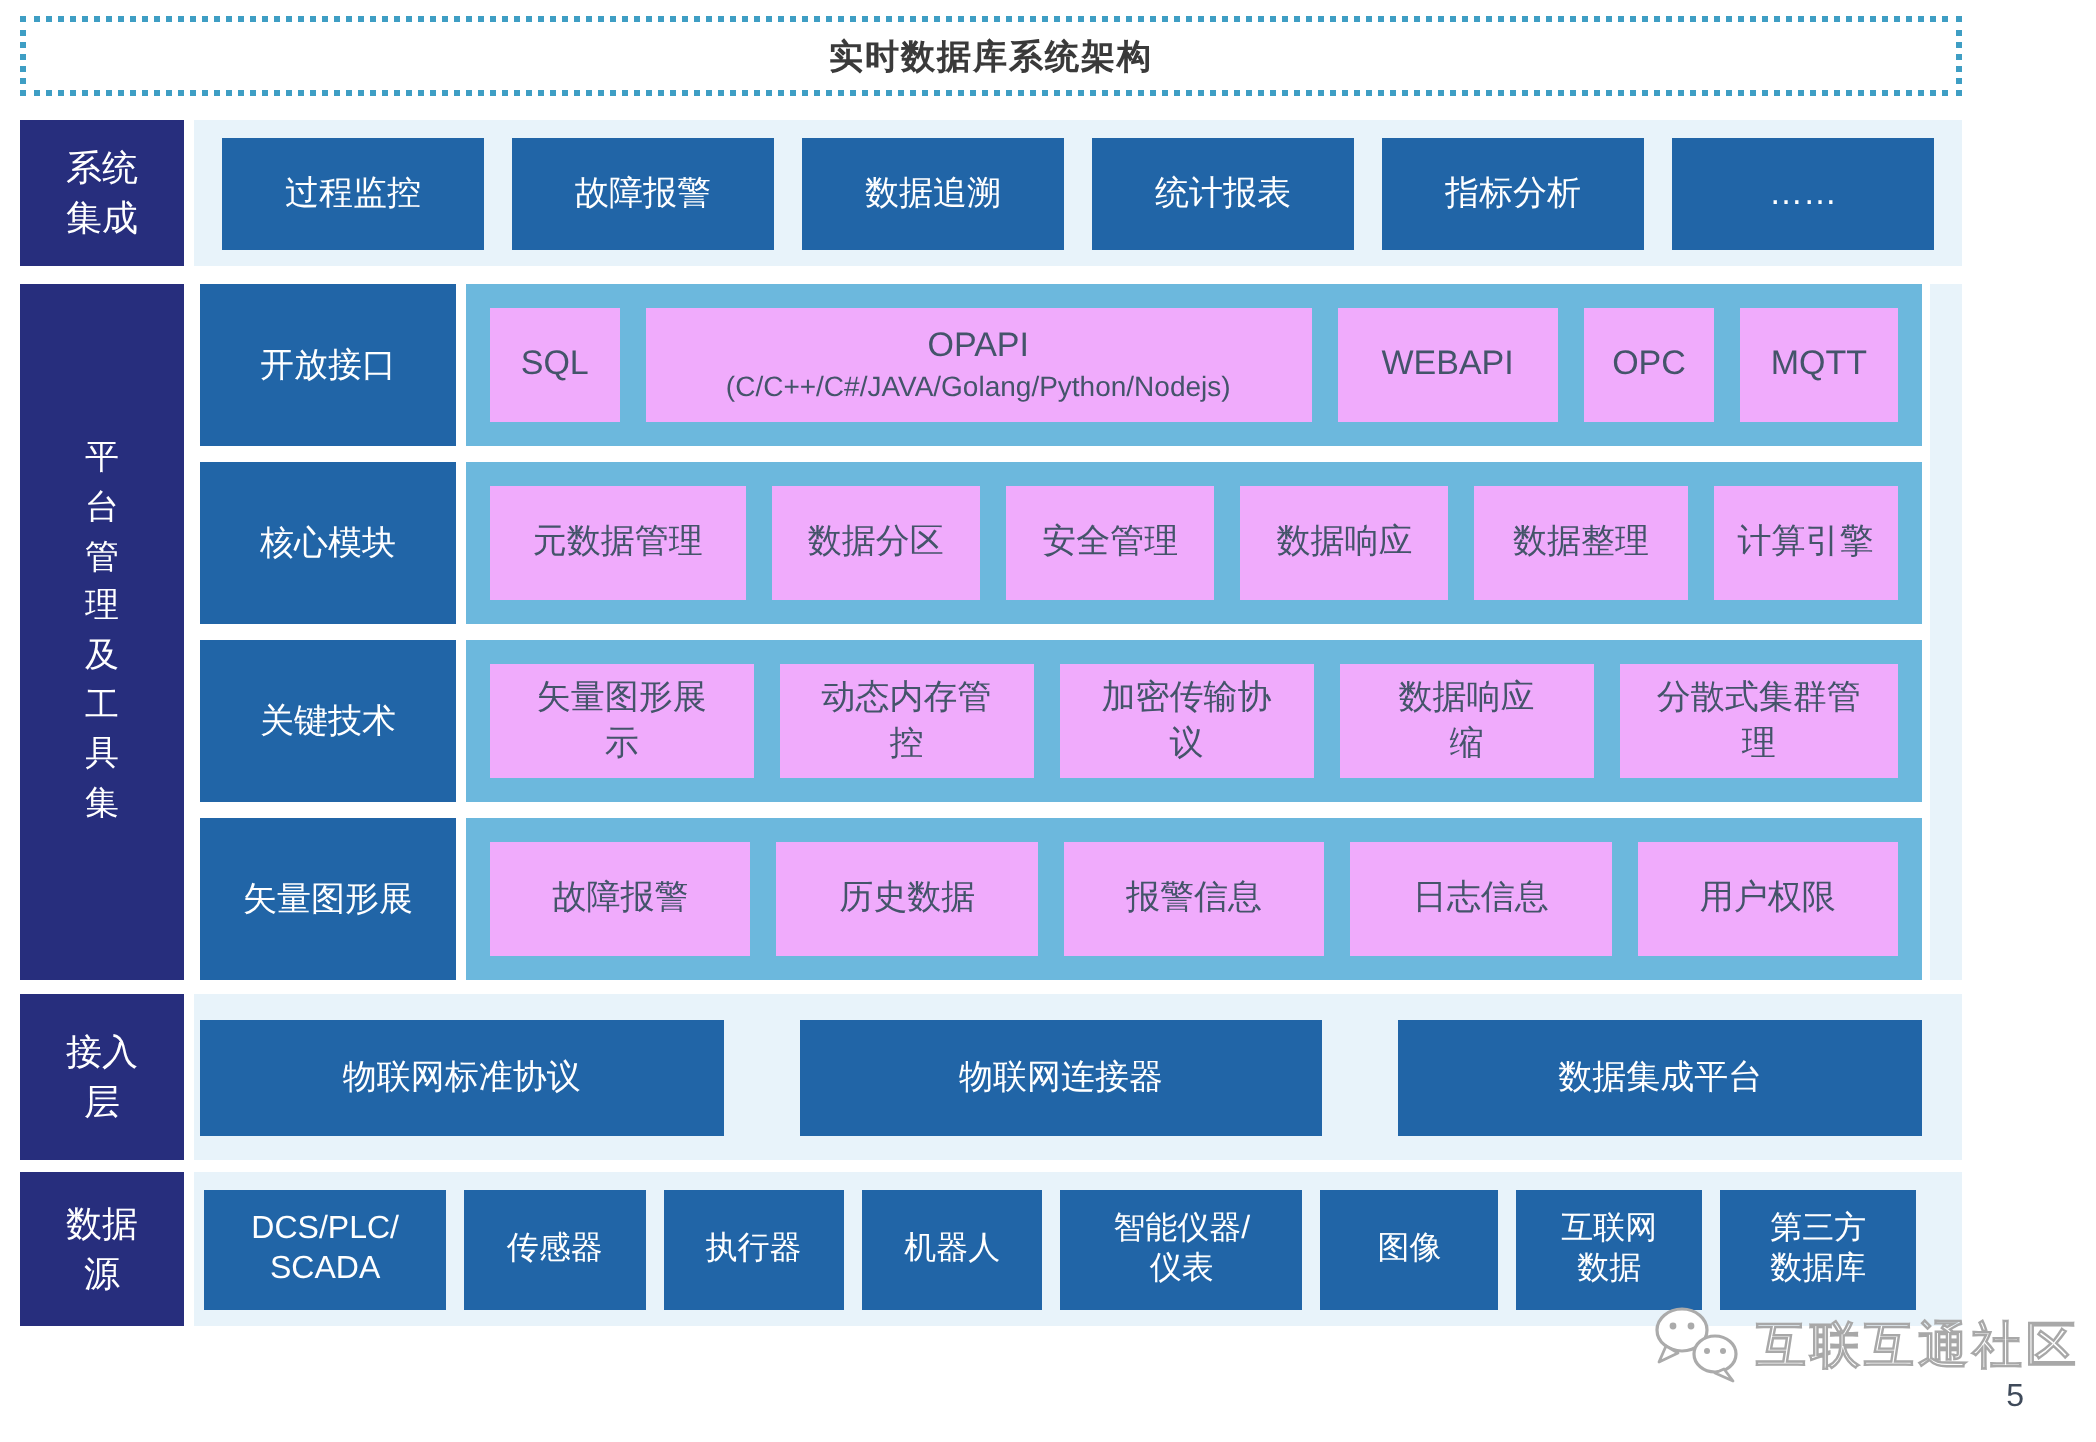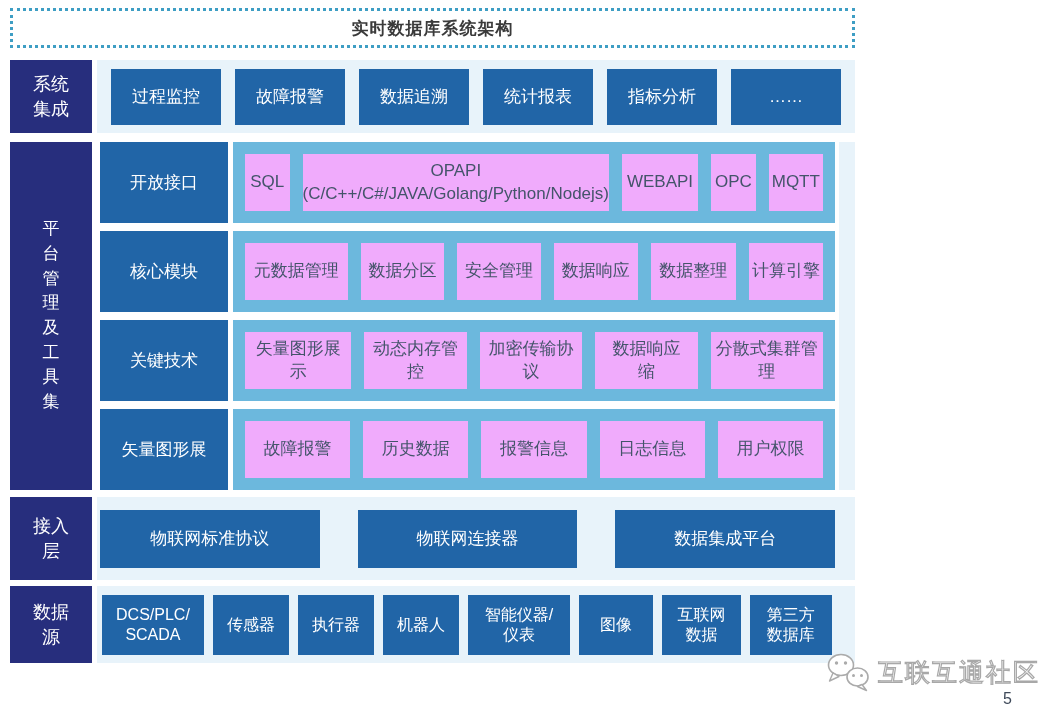--- a/index.html
+++ b/index.html
@@ -1,21 +1,21 @@
 <!DOCTYPE html>
 <html><head>
 <meta charset="utf-8">
 <style>
   * { margin:0; padding:0; box-sizing:border-box; }
   html,body { background:#ffffff; }
   .page {
     position:relative; width:1048px; height:721px; background:#ffffff;
     font-family:"Liberation Sans", sans-serif; overflow:hidden;
   }
-  .content { position:absolute; left:10px; top:8px; width:845px; }
+  .content { position:absolute; left:10px; top:8px; width:971px; }
 
   
   .title-bar {
     height:40px; border:3px dotted #3e9ec4;
     display:flex; align-items:center; justify-content:center;
     margin-bottom:12px;
   }
   .title-bar .title-text { font-size:17px; font-weight:bold; color:#3a3a3a; letter-spacing:1px; }
 
   
@@ -51,21 +51,21 @@
     display:flex; align-items:center; justify-content:center; font-size:17px;
   }
   .box-strip {
     flex:1; background:#6cb8dd; display:flex; align-items:center; gap:13px; padding:12px;
   }
   .pbox {
     background:#f0abfc; height:100%; color:#44546a;
     display:flex; flex-direction:column; align-items:center; justify-content:center;
     text-align:center; font-size:17px; line-height:1.3; white-space:pre-line;
   }
-  .pbox .sub { font-size:17px; color:#44546a; white-space:nowrap; }
+  .pbox .sub { font-size:14px; color:#44546a; white-space:nowrap; }
 
   
   .band-access { height:83px; margin-bottom:6px; }
   .band-access .band-body {
     background:#e8f3fa; display:flex; align-items:center; gap:38px; padding:0 20px 0 3px;
   }
   .band-access .blue-btn { flex:1; height:58px; }
 
   
   .band-source { height:77px; }

